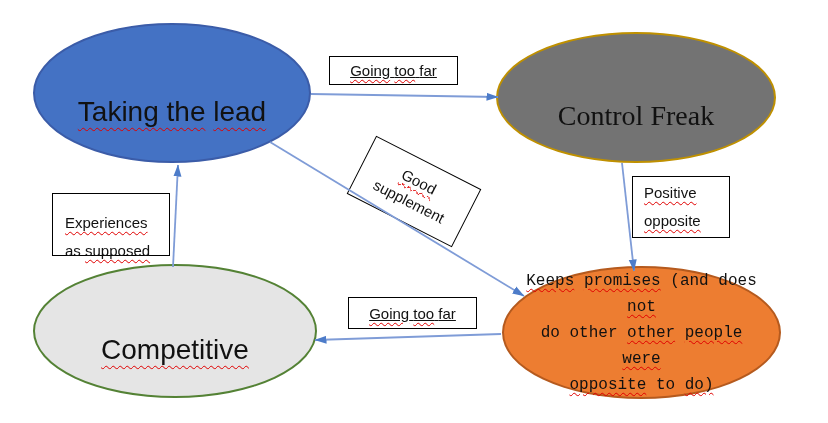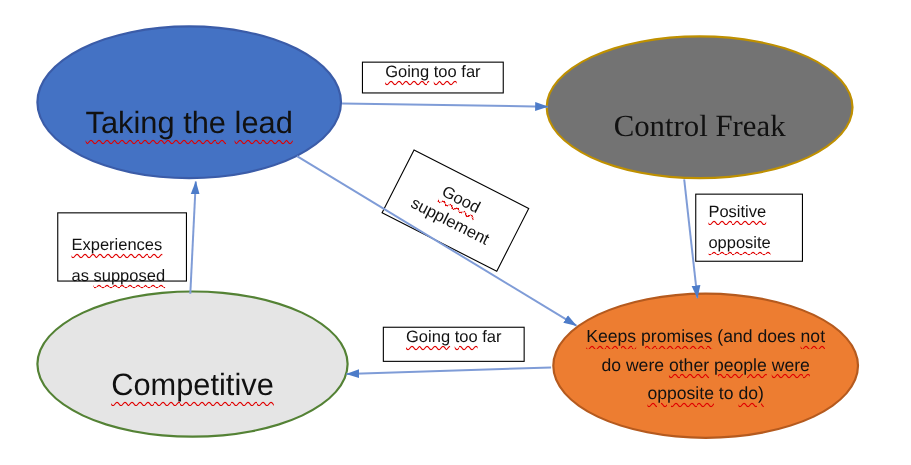--- a/index.html
+++ b/index.html
@@ -23,32 +23,32 @@
     text-align: center;
     box-sizing: border-box;
     z-index: 1;
   }
   #node-blue   { left: 33px;  top: 23px;  width: 278px; height: 140px; background: #4472C4; border: 2.5px solid #3B5CA8; }
   #node-yellow { left: 496px; top: 32px;  width: 280px; height: 131px; background: #737373; border: 2.5px solid #BF9000; font-family: Liberation Serif, serif; }
   #node-green  { left: 33px;  top: 264px; width: 284px; height: 134px; background: #e5e5e5; border: 2.5px solid #548235; }
   #node-orange { left: 502px; top: 266px; width: 279px; height: 133px; background: #ED7D31; border: 2.5px solid #B55A1E; }
 
   .node-title { font-size: 28px; line-height: 34px; margin-top: 37px; }
-  .node-body  { font-size: 16px; line-height: 26px; padding: 0 14px; }
+  .node-body  { font-size: 16px; line-height: 26px; padding: 0 14px; font-family: Liberation Mono, monospace; }
 
   
   .elabel {
     position: absolute;
     background: #ffffff;
     border: 1.5px solid #000;
     box-sizing: border-box;
     font-size: 15px;
     z-index: 2;
   }
-  .elabel.center { display: flex; align-items: flex-start; justify-content: center; }
+  .elabel.center { display: flex; align-items: center; justify-content: center; text-decoration: underline; }
   #label-gtf-top    { left: 329px; top: 56px;  width: 129px; height: 29px; }
   #label-good       { left: 355px; top: 159px; width: 118px; height: 65px;
                       transform: rotate(27deg);
                       display: flex; flex-direction: column; align-items: center; justify-content: center;
                       line-height: 22px; text-align: center; }
   #label-pos        { left: 632px; top: 176px; width: 98px;  height: 62px; padding: 2px 0 16px 11px; line-height: 28px; }
   #label-exp        { left: 52px;  top: 193px; width: 118px; height: 63px; padding: 15px 0 0 12px; line-height: 28px; }
   #label-gtf-bottom { left: 348px; top: 297px; width: 129px; height: 32px; }
 
   
@@ -94,21 +94,21 @@
 
   <div class="node" id="node-orange">
     <div class="node-body">
       <div class="nline">
         <span class="sq">Keeps</span>
         <span class="sq">promises</span>
         <span>(and does</span>
         <span class="sq">not</span>
       </div>
       <div class="nline">
-        <span>do were</span>
+        <span>do other</span>
         <span class="sq">other</span>
         <span class="sq">people</span>
         <span class="sq">were</span>
       </div>
       <div class="nline">
         <span class="sq">opposite</span>
         <span>to</span>
         <span class="sq">do)</span>
       </div>
     </div>

